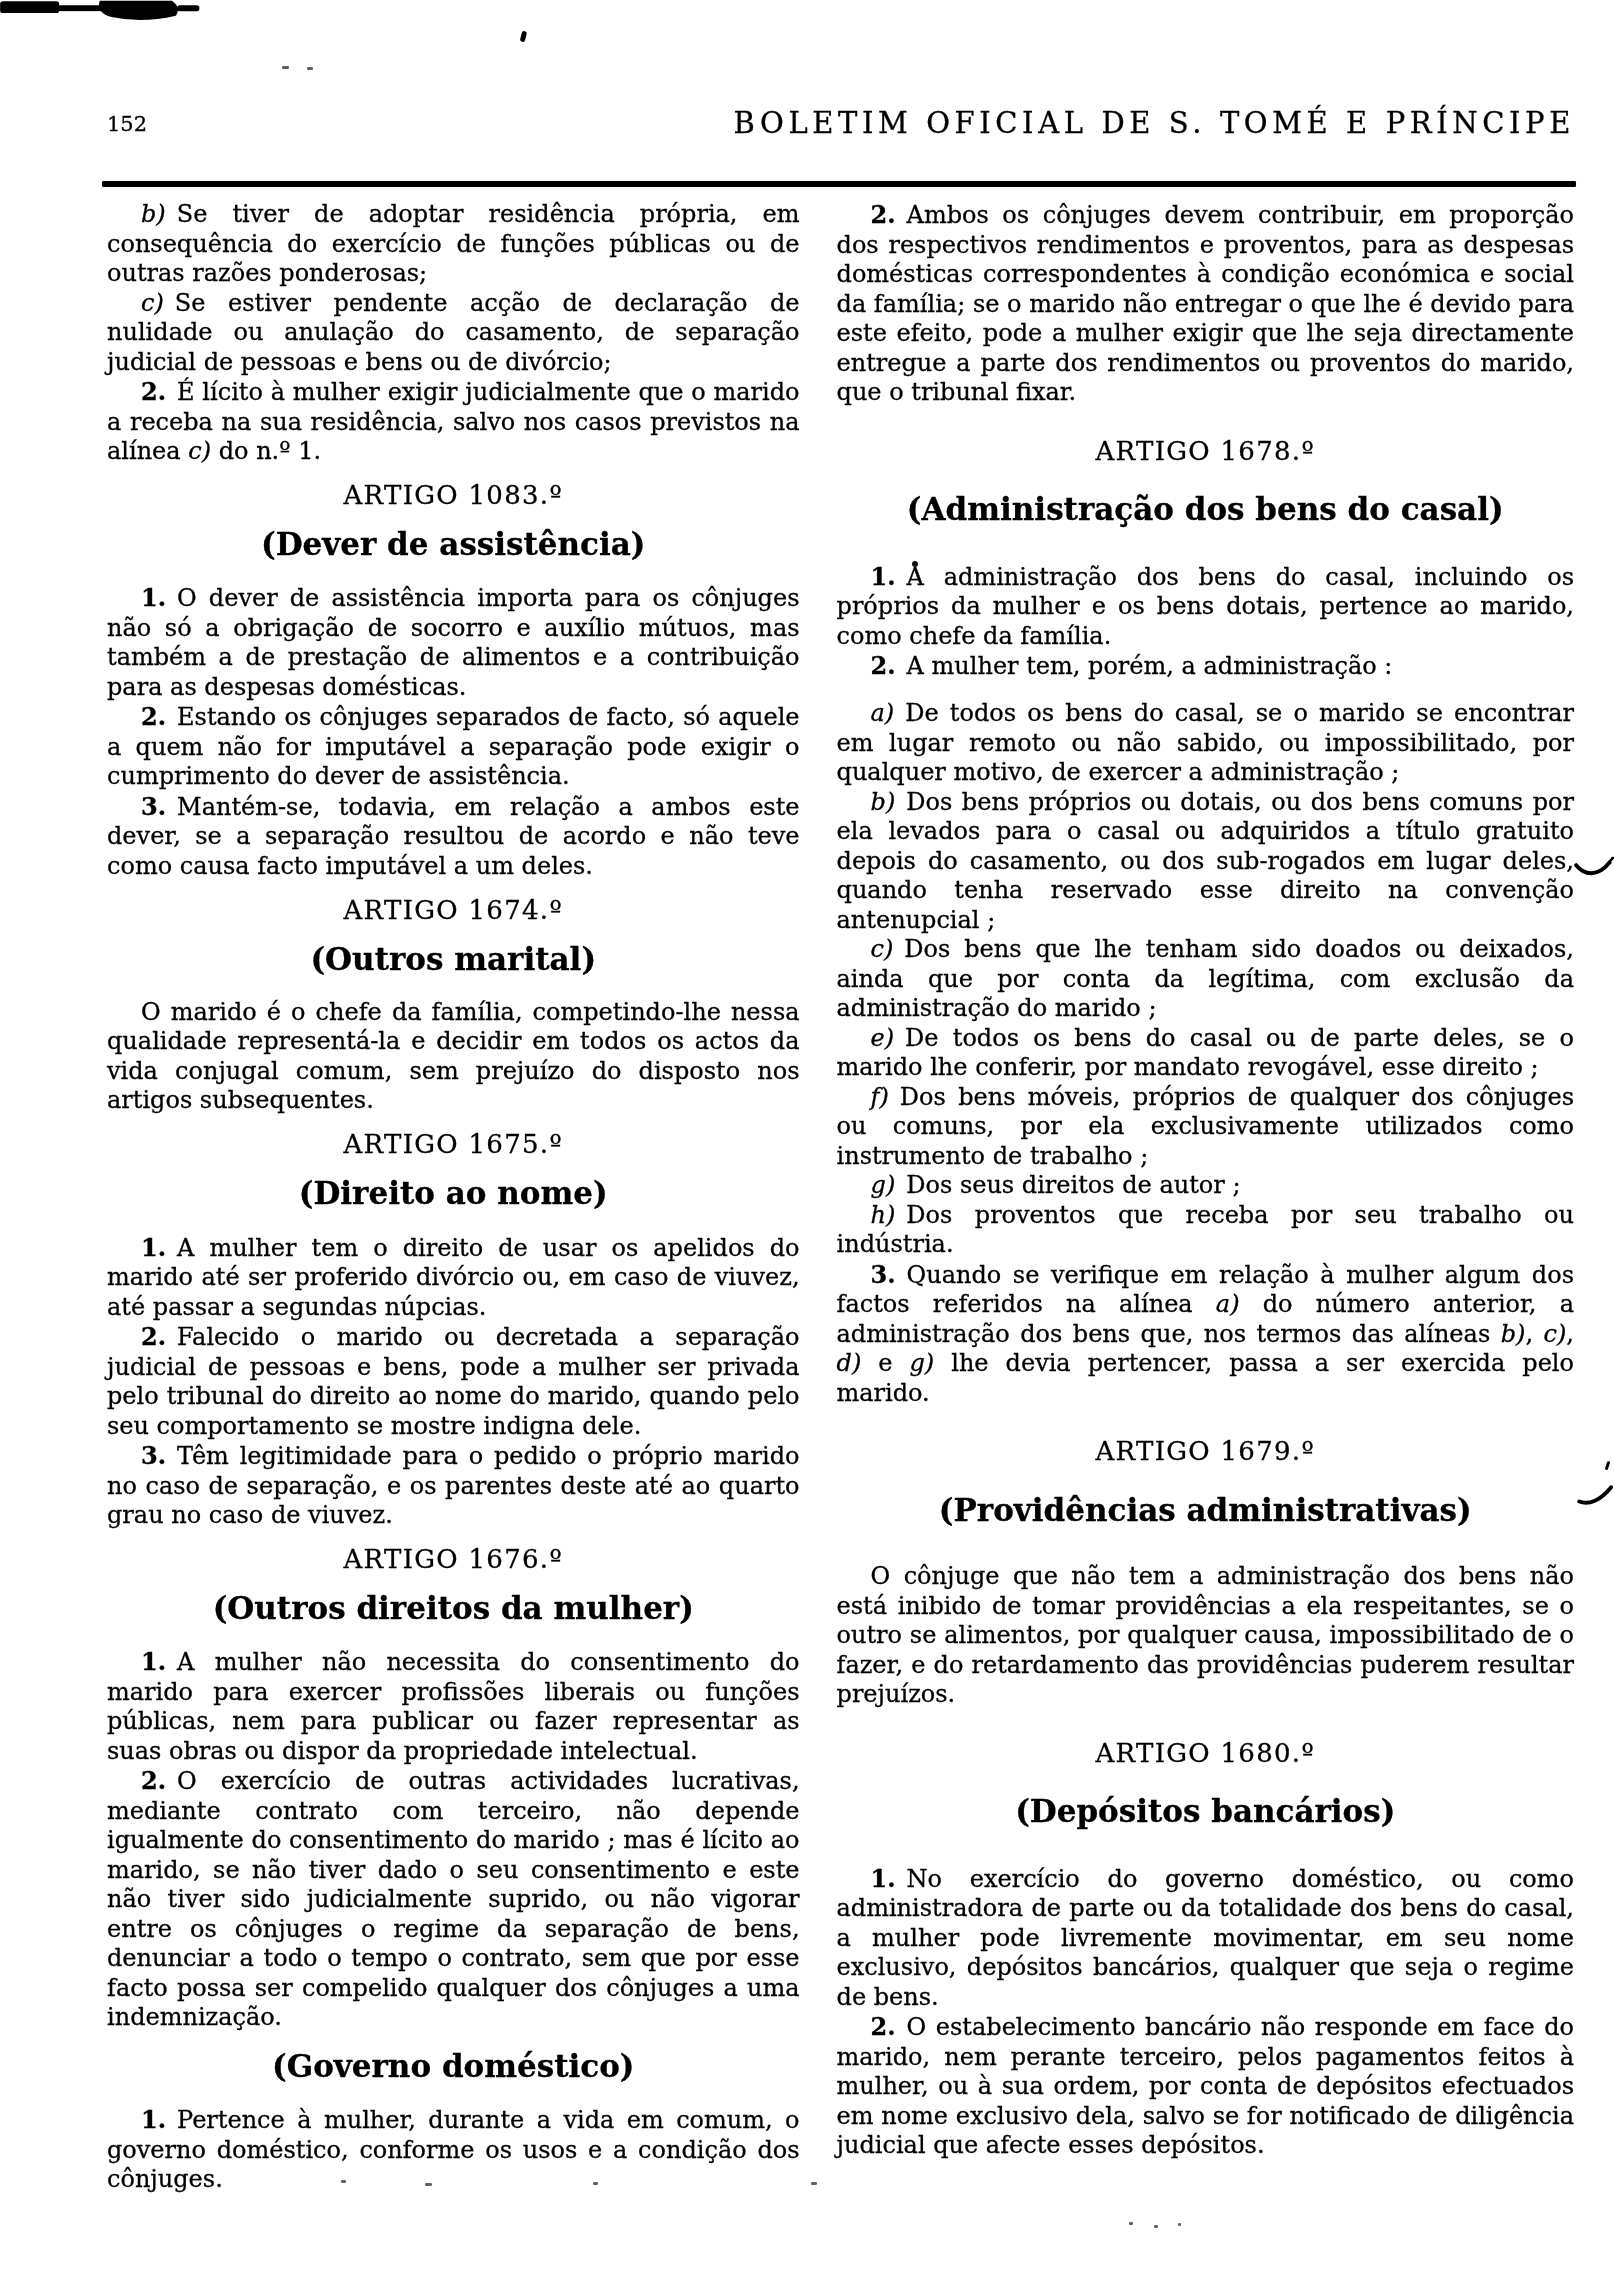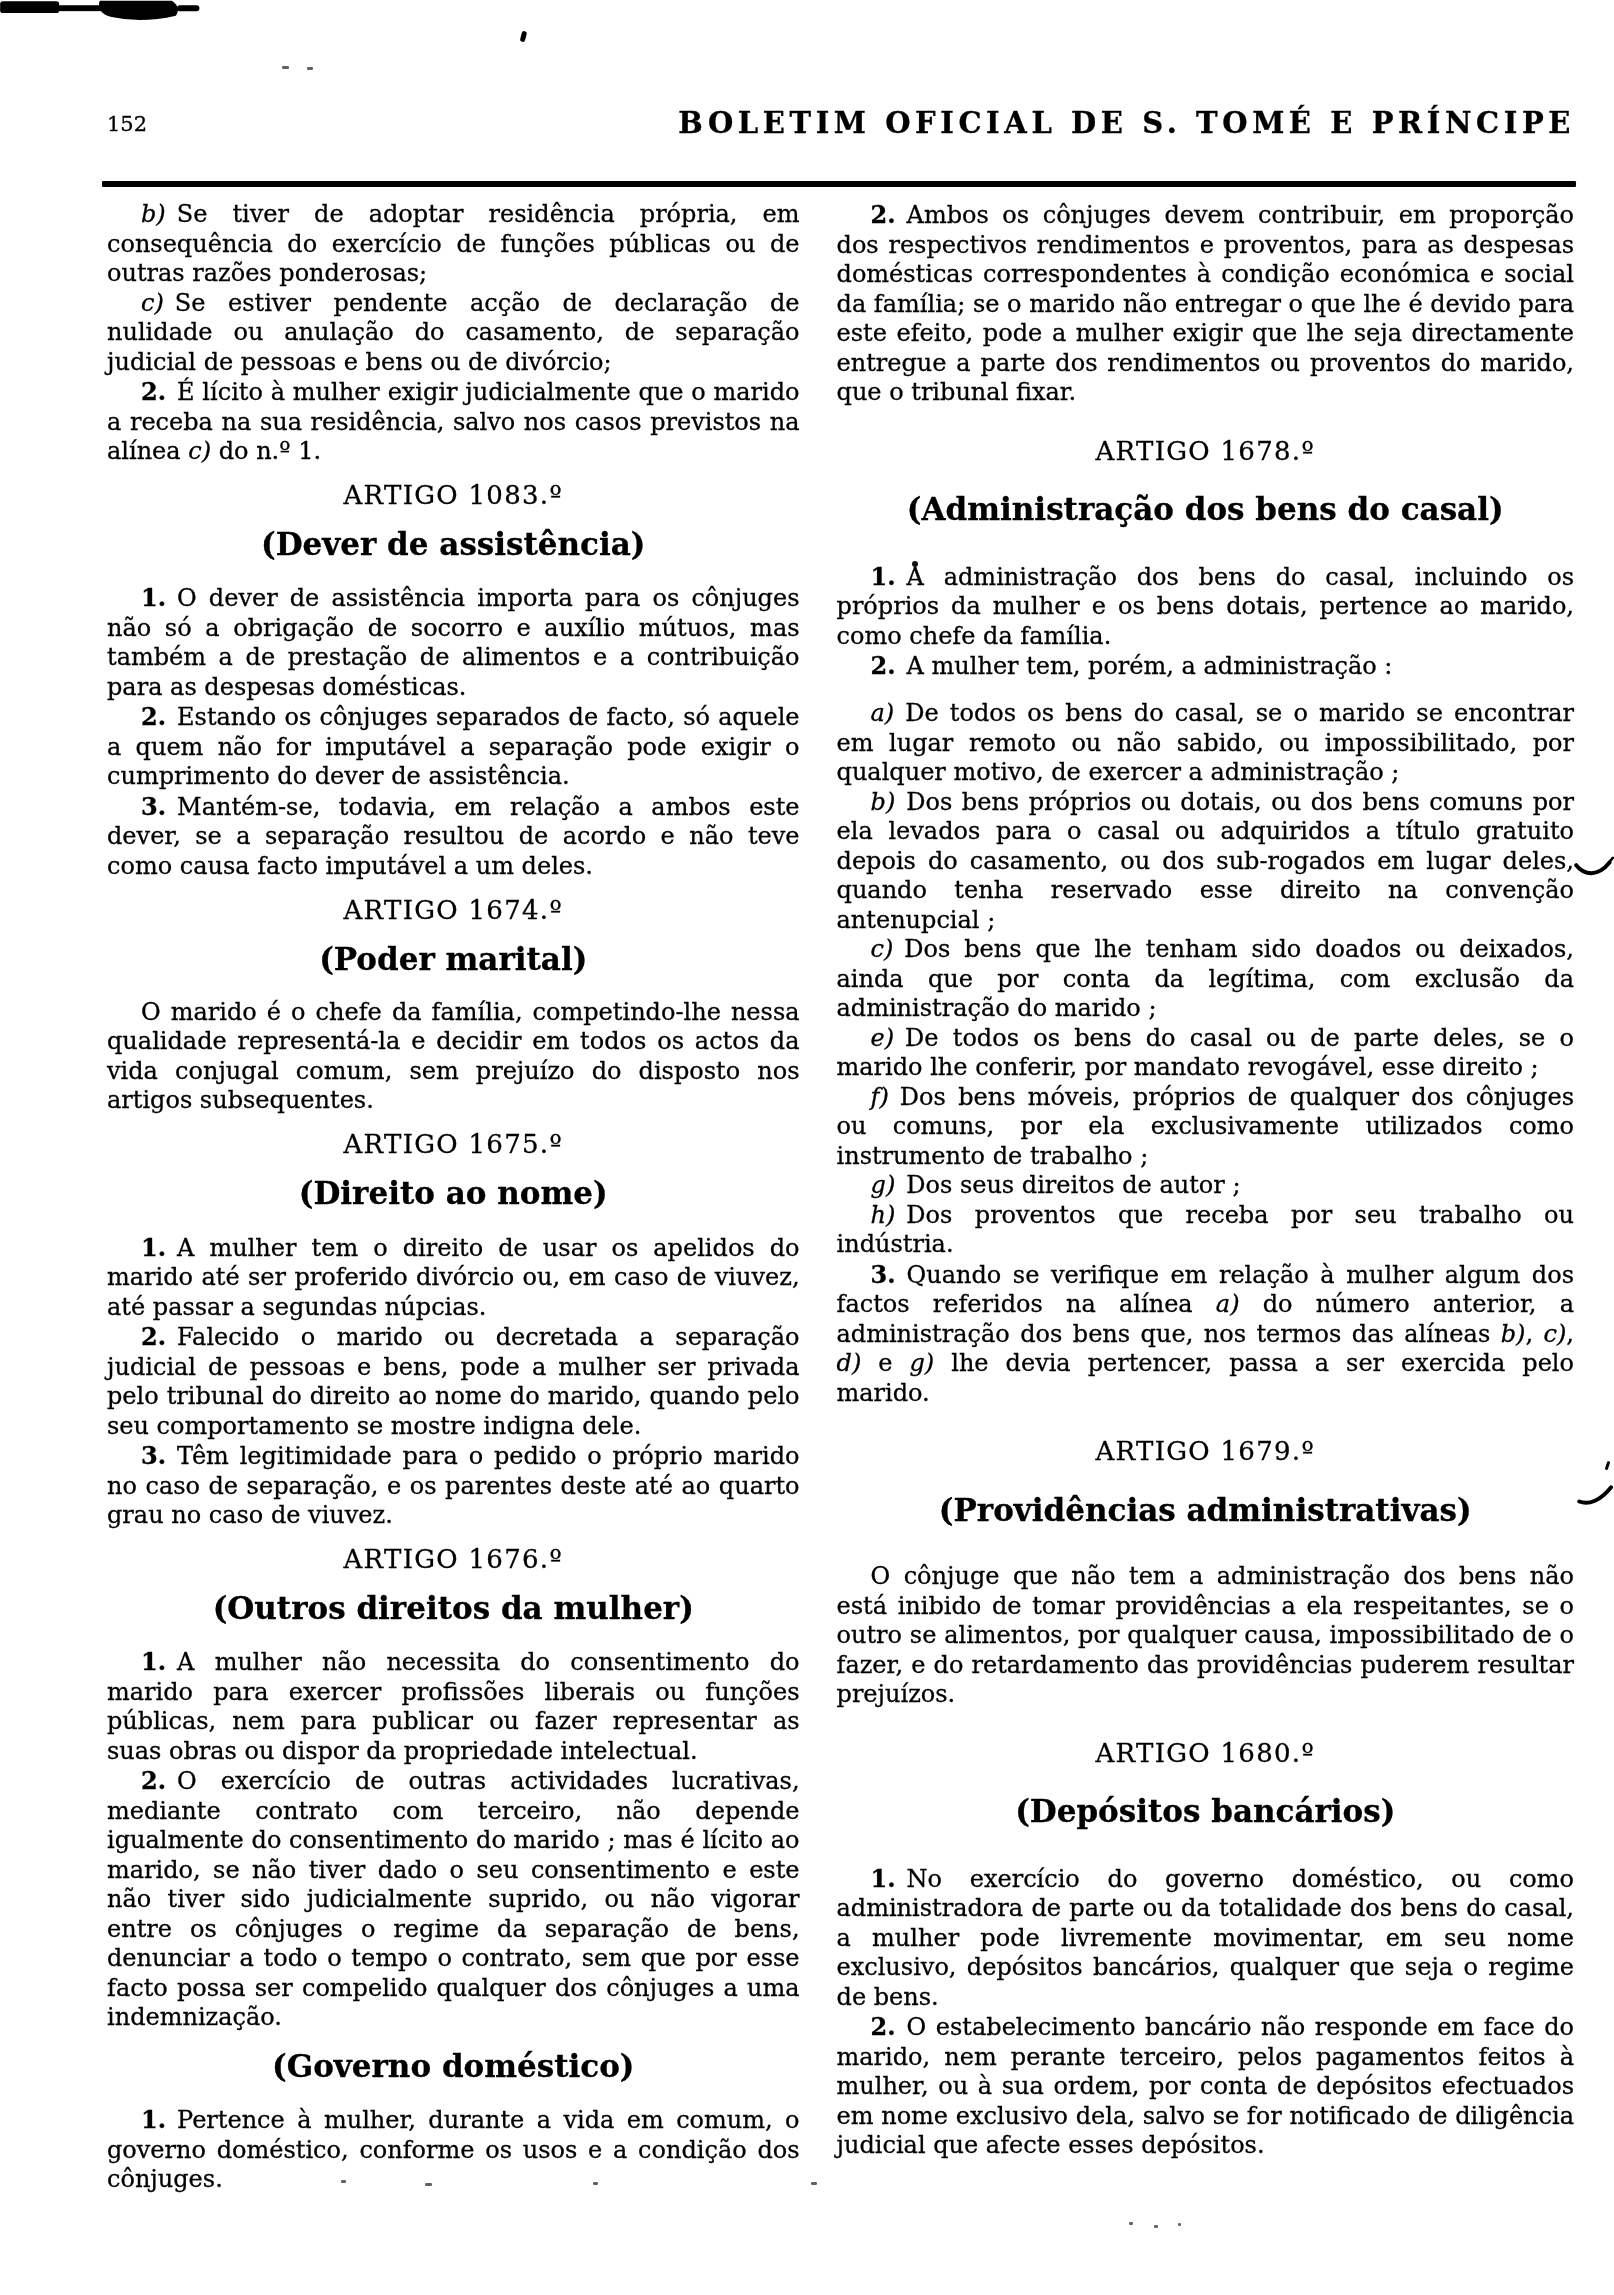--- a/index.html
+++ b/index.html
@@ -11,21 +11,21 @@
     overflow:hidden;
     -webkit-text-stroke:0.3px #000;
   }
   
   .page-number{
     position:absolute;left:107px;top:109px;
     font-size:21px;line-height:31px;
   }
   .journal-title{
     position:absolute;right:39px;top:107px;
-    font-size:29px;line-height:33px;font-weight:700;
+    font-size:29px;line-height:33px;font-weight:400;
     letter-spacing:4.6px;white-space:nowrap;
   }
   .header-rule{
     position:absolute;left:102px;top:181px;width:1474px;height:5.9px;
     background:#000;border-radius:1.3px;
   }
   
   .columns{
     position:absolute;left:107px;top:200px;width:1467px;
     display:flex;gap:37px;align-items:flex-start;justify-content:center;
@@ -72,21 +72,21 @@
     <div class="col left" id="col-left" data-name="left-column">
         <p class="para alinea" data-name="article-paragraph"><span class="lead" data-name="alinea-letter">b)</span>Se tiver de adoptar residência própria, em consequência do exercício de funções públicas ou de outras razões ponderosas;</p>
         <p class="para alinea" data-name="article-paragraph"><span class="lead" data-name="alinea-letter">c)</span>Se estiver pendente acção de declaração de nulidade ou anulação do casamento, de separação judicial de pessoas e bens ou de divórcio;</p>
         <p class="para numbered" data-name="article-paragraph"><span class="lead" data-name="paragraph-number">2.</span>É lícito à mulher exigir judicialmente que o marido a receba na sua residência, salvo nos casos previstos na alínea <i data-name="alinea-ref">c)</i> do n.º 1.</p>
         <div class="artigo" data-name="article-heading">ARTIGO 1083.º</div>
         <div class="rubric" data-name="article-rubric">(Dever de assistência)</div>
         <p class="para numbered" data-name="article-paragraph"><span class="lead" data-name="paragraph-number">1.</span>O dever de assistência importa para os cônjuges não só a obrigação de socorro e auxílio mútuos, mas também a de prestação de alimentos e a contribuição para as despesas domésticas.</p>
         <p class="para numbered" data-name="article-paragraph"><span class="lead" data-name="paragraph-number">2.</span>Estando os cônjuges separados de facto, só aquele a quem não for imputável a separação pode exigir o cumprimento do dever de assistência.</p>
         <p class="para numbered" data-name="article-paragraph"><span class="lead" data-name="paragraph-number">3.</span>Mantém-se, todavia, em relação a ambos este dever, se a separação resultou de acordo e não teve como causa facto imputável a um deles.</p>
         <div class="artigo" data-name="article-heading">ARTIGO 1674.º</div>
-        <div class="rubric" data-name="article-rubric">(Poder marital)</div>
+        <div class="rubric" data-name="article-rubric">(Outros marital)</div>
         <p class="para plain" data-name="article-paragraph">O marido é o chefe da família, competindo-lhe nessa qualidade representá-la e decidir em todos os actos da vida conjugal comum, sem prejuízo do disposto nos artigos subsequentes.</p>
         <div class="artigo" data-name="article-heading">ARTIGO 1675.º</div>
         <div class="rubric" data-name="article-rubric">(Direito ao nome)</div>
         <p class="para numbered" data-name="article-paragraph"><span class="lead" data-name="paragraph-number">1.</span>A mulher tem o direito de usar os apelidos do marido até ser proferido divórcio ou, em caso de viuvez, até passar a segundas núpcias.</p>
         <p class="para numbered" data-name="article-paragraph"><span class="lead" data-name="paragraph-number">2.</span>Falecido o marido ou decretada a separação judicial de pessoas e bens, pode a mulher ser privada pelo tribunal do direito ao nome do marido, quando pelo seu comportamento se mostre indigna dele.</p>
         <p class="para numbered" data-name="article-paragraph"><span class="lead" data-name="paragraph-number">3.</span>Têm legitimidade para o pedido o próprio marido no caso de separação, e os parentes deste até ao quarto grau no caso de viuvez.</p>
         <div class="artigo" data-name="article-heading">ARTIGO 1676.º</div>
         <div class="rubric" data-name="article-rubric">(Outros direitos da mulher)</div>
         <p class="para numbered" data-name="article-paragraph"><span class="lead" data-name="paragraph-number">1.</span>A mulher não necessita do consentimento do marido para exercer profissões liberais ou funções públicas, nem para publicar ou fazer representar as suas obras ou dispor da propriedade intelectual.</p>
         <p class="para numbered" data-name="article-paragraph"><span class="lead" data-name="paragraph-number">2.</span>O exercício de outras actividades lucrativas, mediante contrato com terceiro, não depende igualmente do consentimento do marido ; mas é lícito ao marido, se não tiver dado o seu consentimento e este não tiver sido judicialmente suprido, ou não vigorar entre os cônjuges o regime da separação de bens, denunciar a todo o tempo o contrato, sem que por esse facto possa ser compelido qualquer dos cônjuges a uma indemnização.</p>

